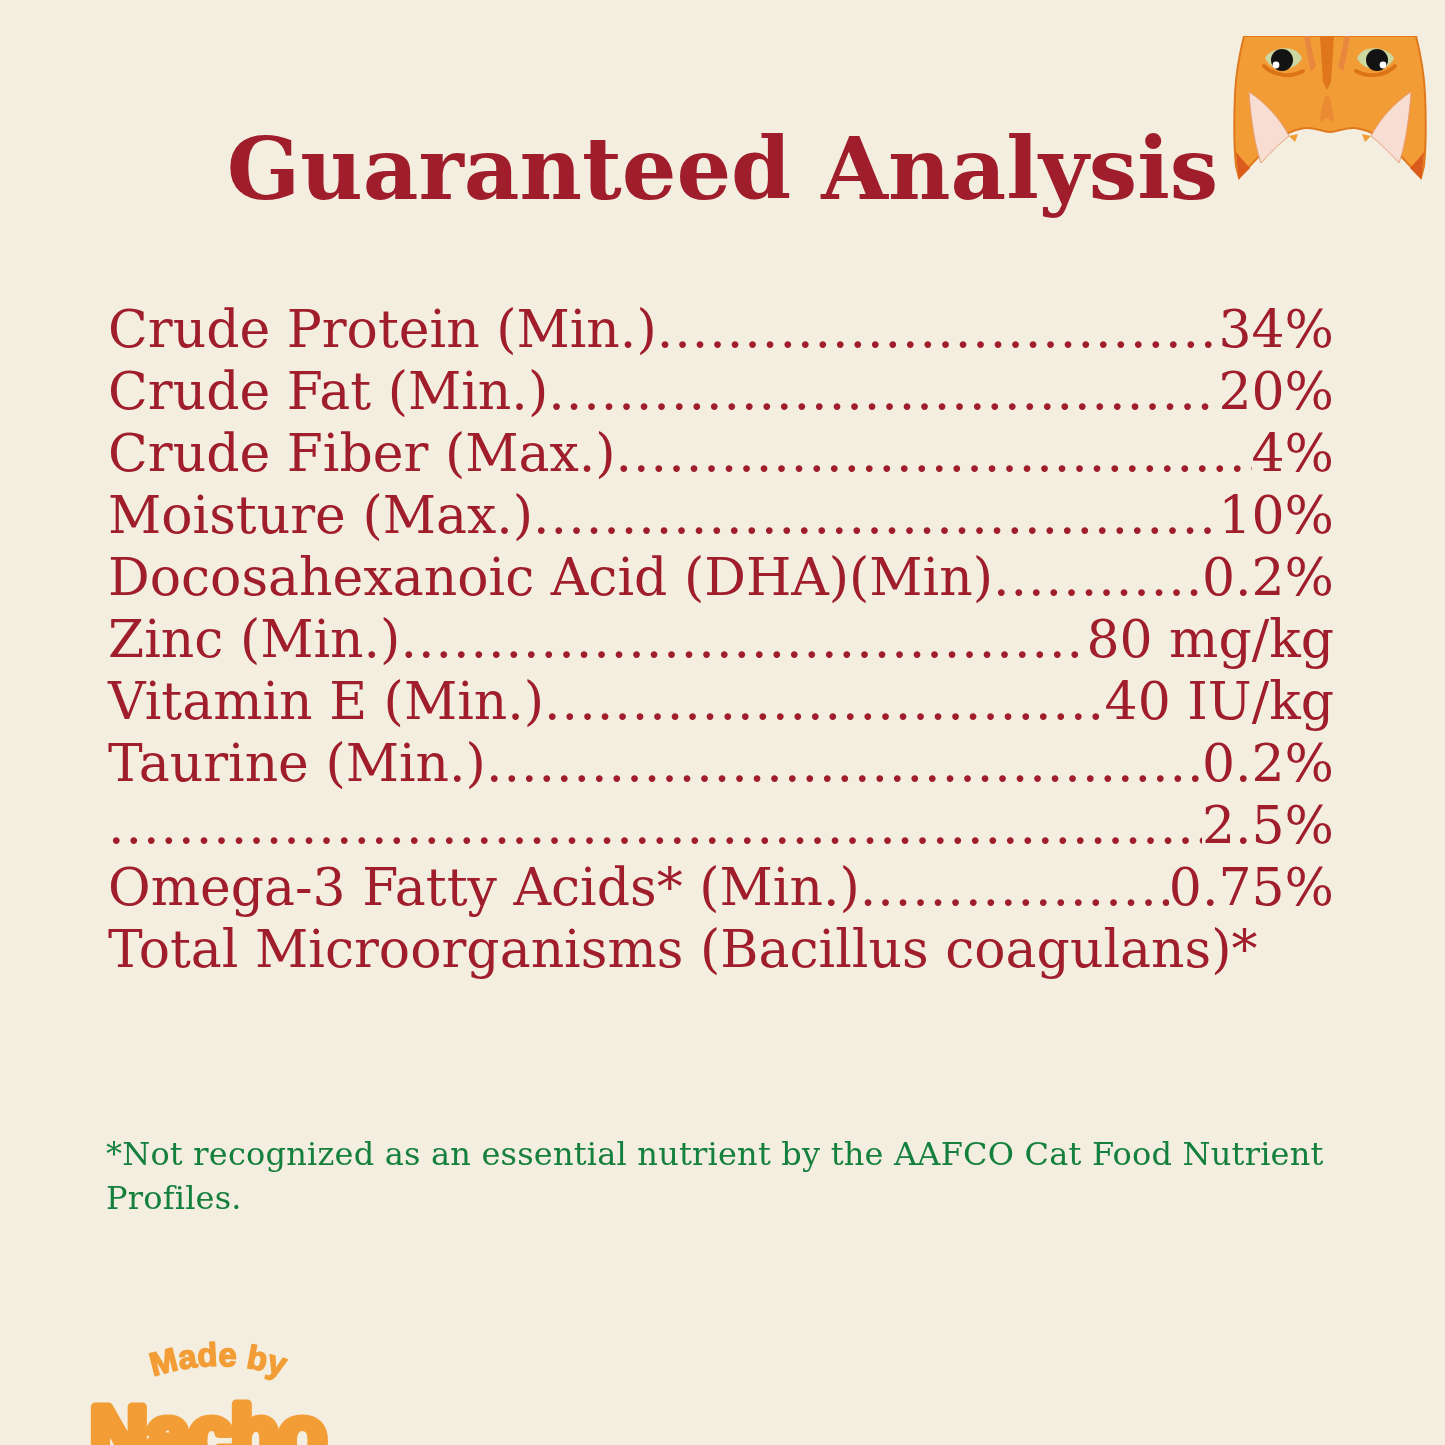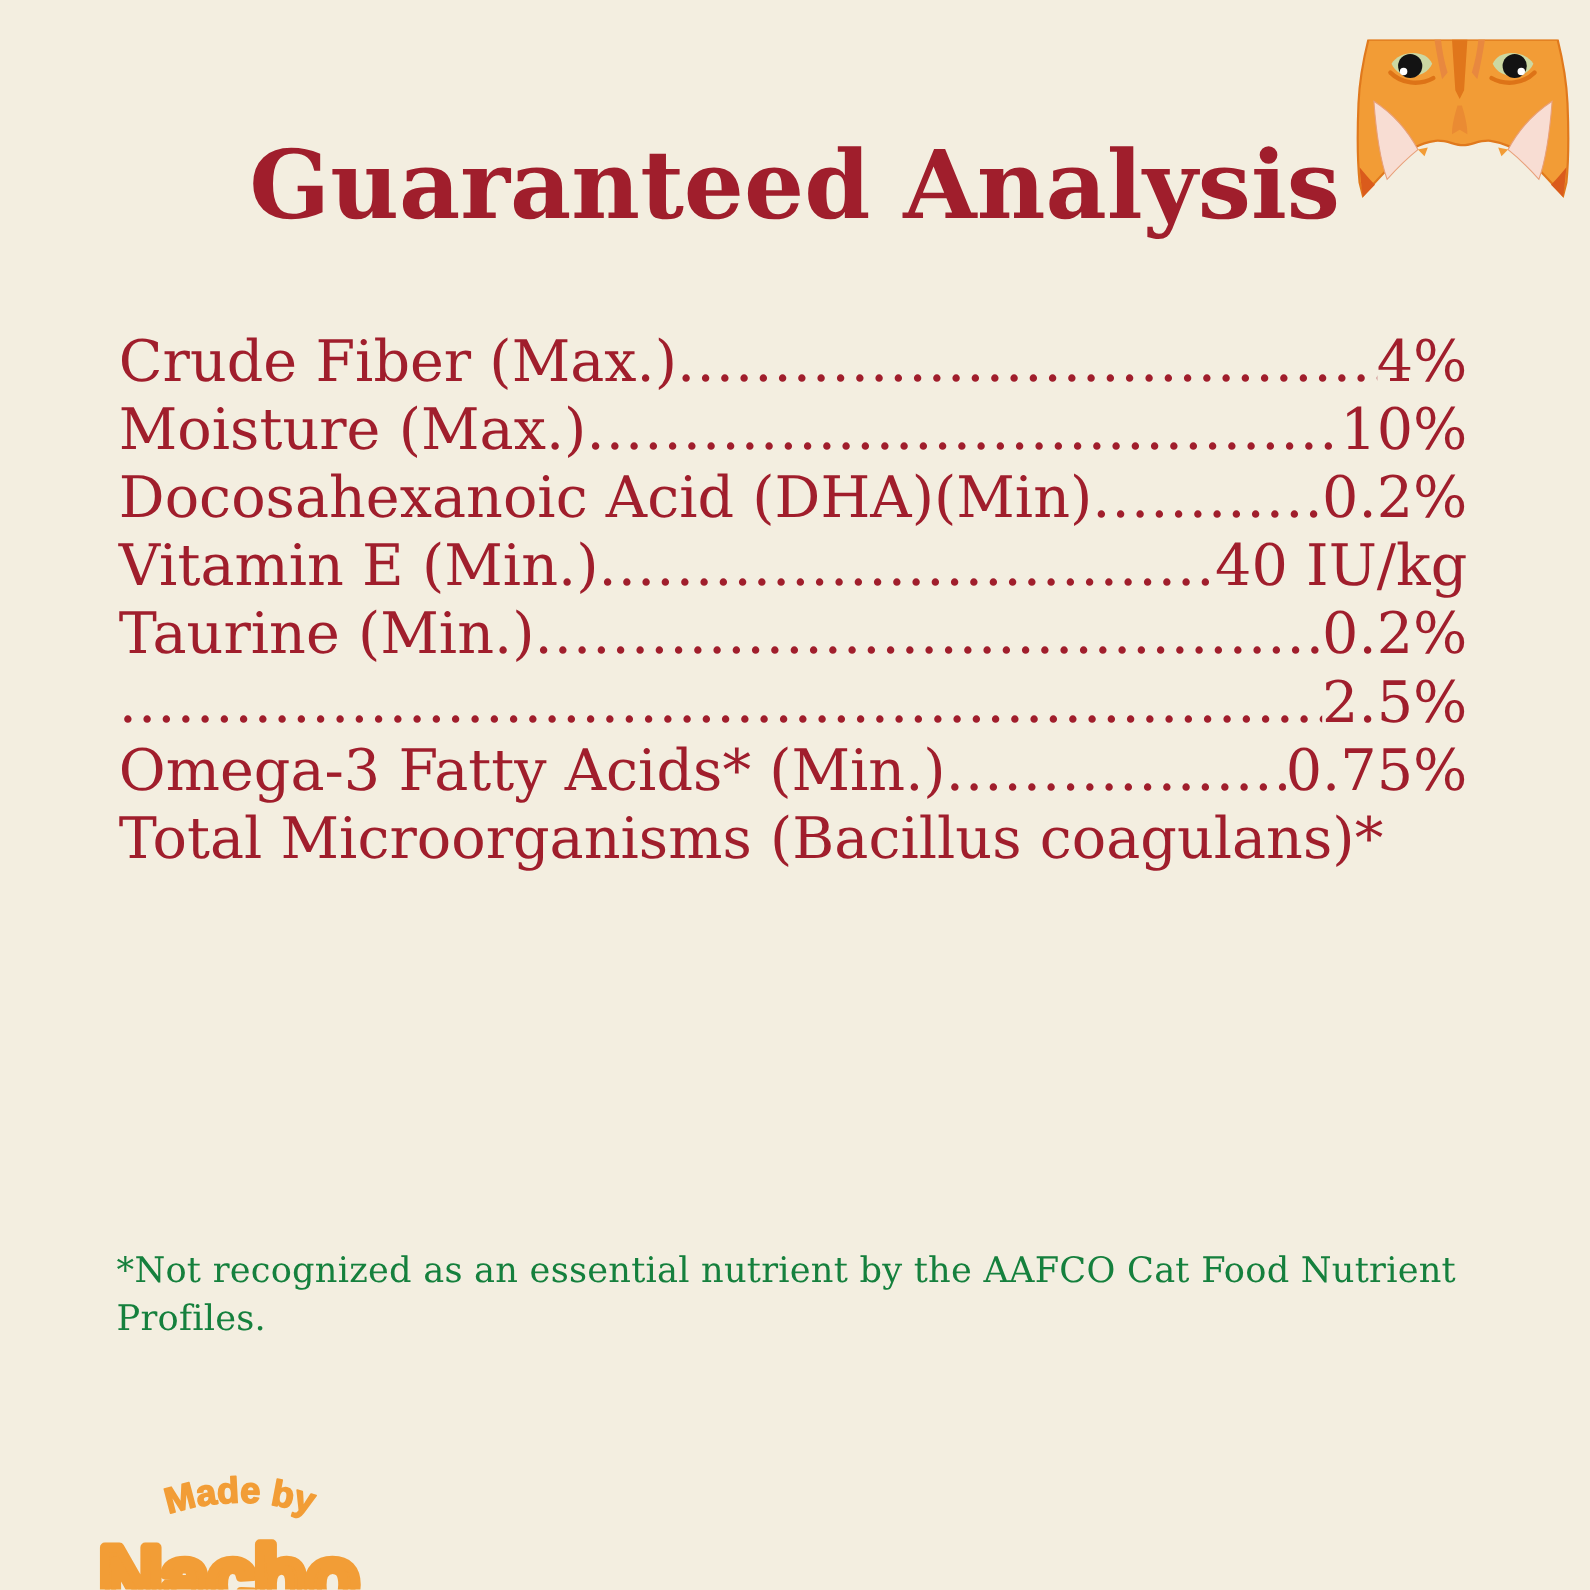--- a/index.html
+++ b/index.html
@@ -98,40 +98,55 @@
 </style>
 </head>
 <body>
 
 <div class="canvas">
 
   <h1 class="title">Guaranteed Analysis</h1>
 
   <div class="list">
 
-
+    <div class="row">
+      <span class="label">Crude Protein (Min.)</span>
+      <span class="dots"></span>
+      <span class="value">34%</span>
+    </div>
+
+    <div class="row">
+      <span class="label">Crude Fat (Min.)</span>
+      <span class="dots"></span>
+      <span class="value">20%</span>
+    </div>
 
     <div class="row">
       <span class="label">Crude Fiber (Max.)</span>
       <span class="dots"></span>
       <span class="value">4%</span>
     </div>
 
     <div class="row">
       <span class="label">Moisture (Max.)</span>
       <span class="dots"></span>
       <span class="value">10%</span>
     </div>
 
     <div class="row">
       <span class="label">Docosahexanoic Acid (DHA)(Min)</span>
       <span class="dots"></span>
       <span class="value">0.2%</span>
     </div>
 
+    <div class="row">
+      <span class="label">Zinc (Min.)</span>
+      <span class="dots"></span>
+      <span class="value">80 mg/kg</span>
+    </div>
 
     <div class="row">
       <span class="label">Vitamin E (Min.)</span>
       <span class="dots"></span>
       <span class="value">40 IU/kg</span>
     </div>
 
     <div class="row">
       <span class="label">Taurine (Min.)</span>
       <span class="dots"></span>

